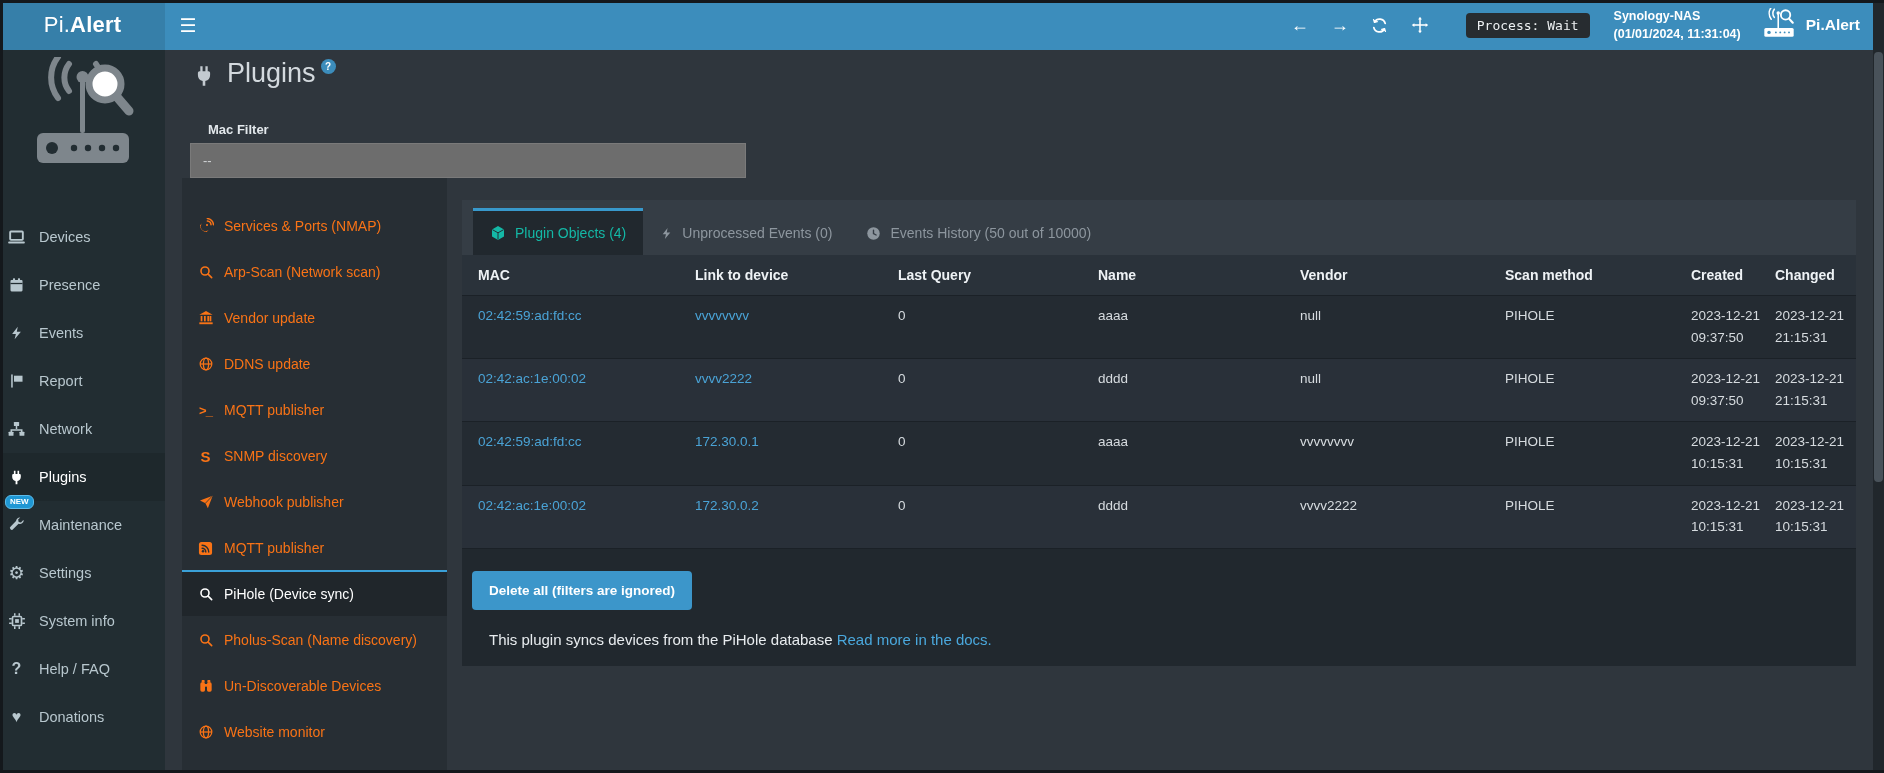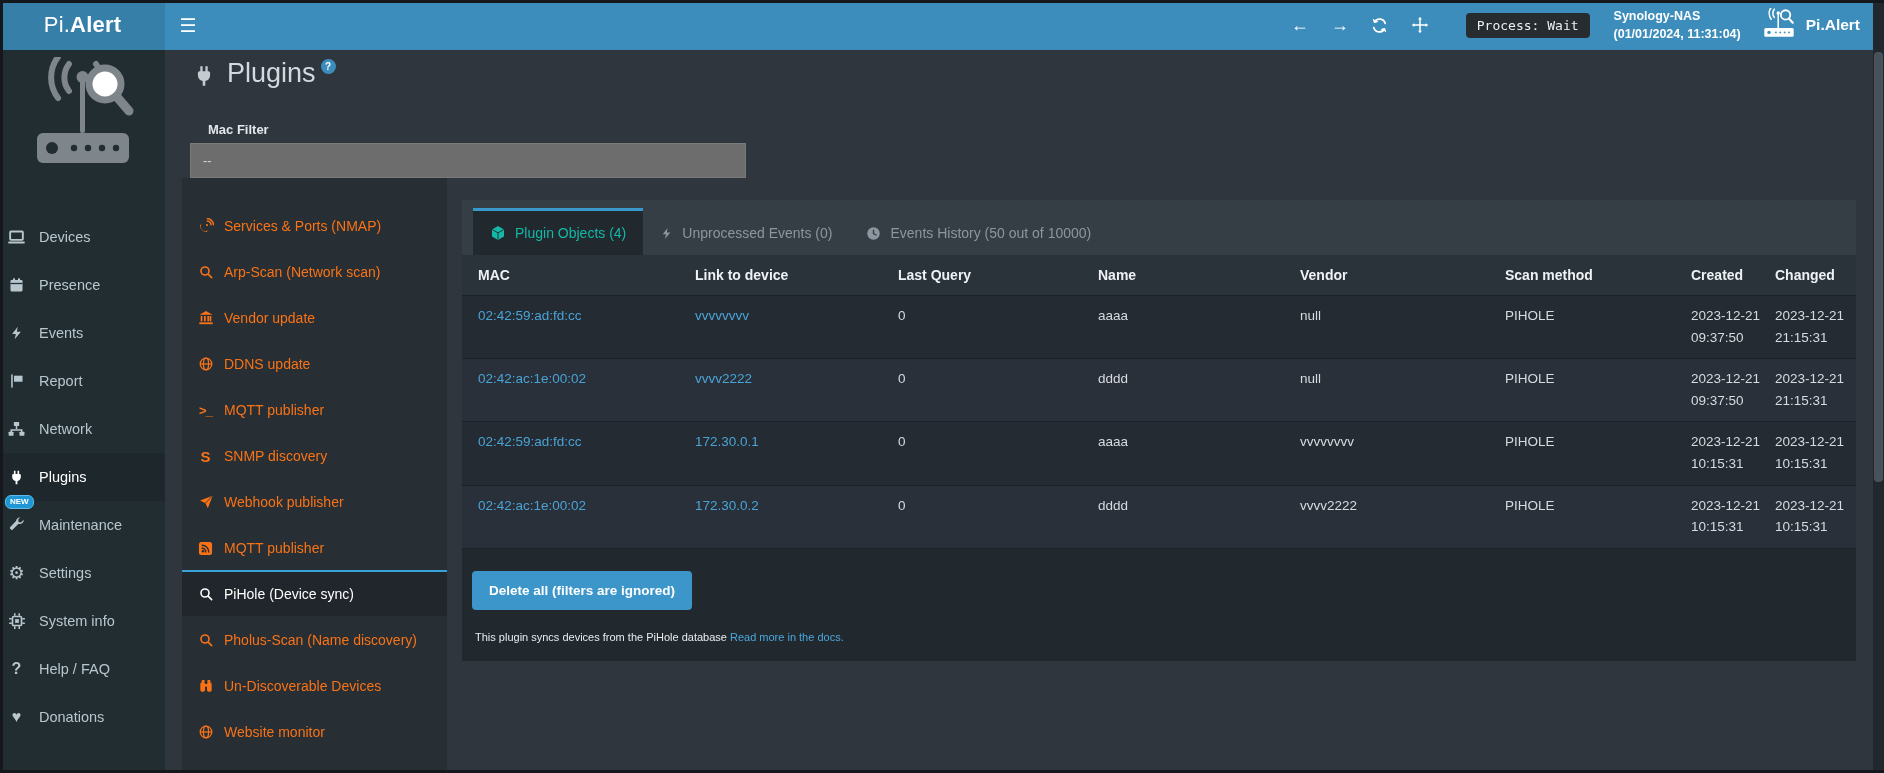--- a/index.html
+++ b/index.html
@@ -82,21 +82,21 @@
   table.objects td{font-size:13.5px;color:#d6dbdf;padding:9px 8px 10px 16px;vertical-align:top;line-height:1.6;}
   table.objects th.narrow,table.objects td.narrow{padding-left:4px;}
   table.objects tr{border-bottom:1px solid #1b2127;}
   table.objects tbody tr:nth-child(odd){background:#242b32;}
   table.objects tbody tr:nth-child(even){background:#293039;}
   td .link{color:#4aa3d6;cursor:pointer;}
   td.ts{color:#ccd2d7;}
 
   .delete-btn{margin:22px 0 0 10px;background:#3c96ca;color:#fff;border:none;border-radius:4px;
     padding:12px 17px;font-size:13.5px;font-weight:bold;cursor:pointer;font-family:"Liberation Sans",sans-serif;}
-  .panel-footer{margin:21px 0 0 13px;font-size:11px;color:#e8ecef;}
+  .panel-footer{margin:21px 0 0 27px;font-size:15px;color:#e8ecef;}
   .panel-footer .doc-link{color:#4aa8dd;cursor:pointer;}
 </style>
 </head>
 <body>
 
 <div class="topbar">
   <div class="brand">
       <span>Pi.</span>
       <span class="bold">Alert</span>
     </div>

